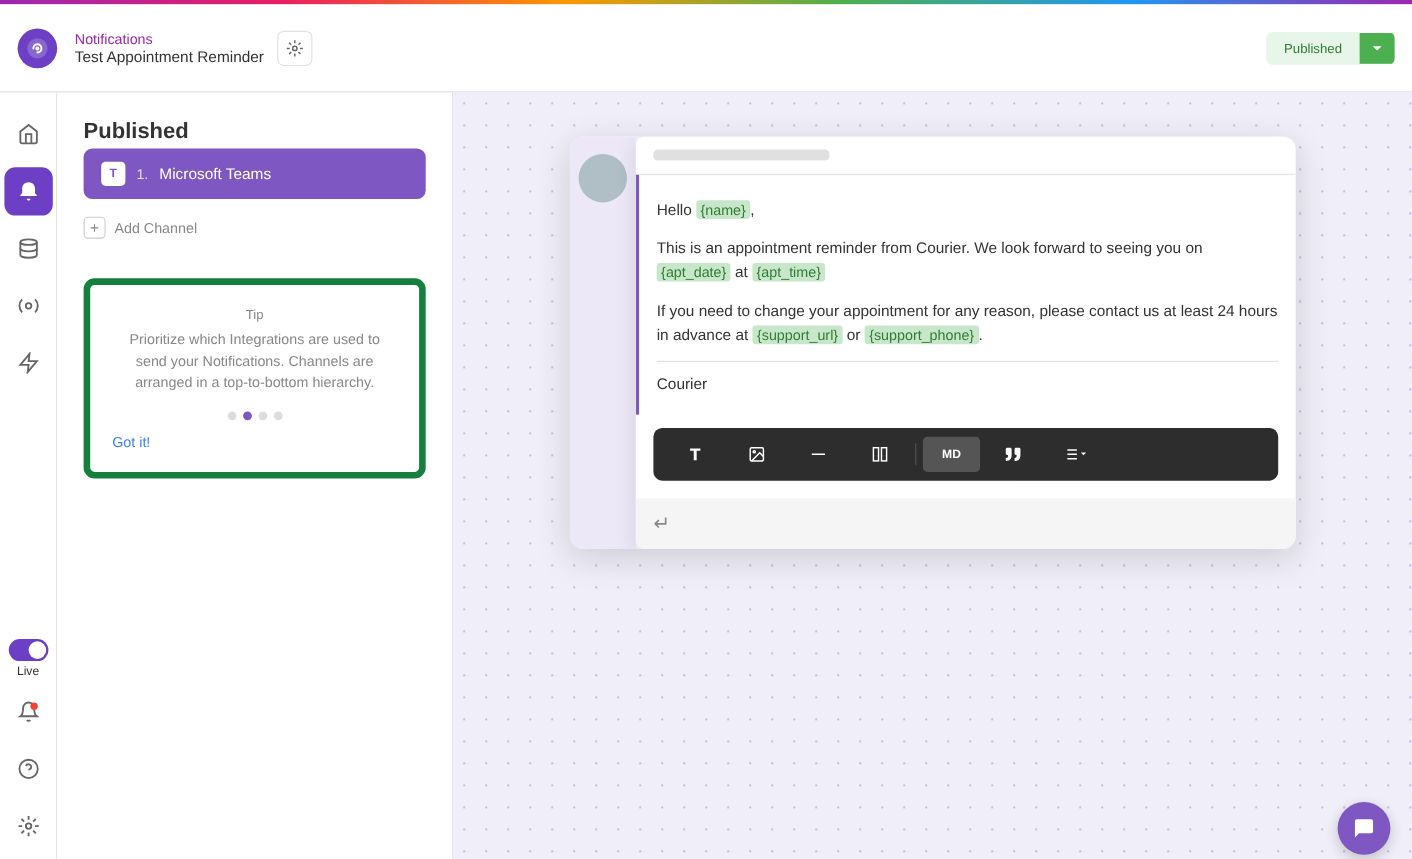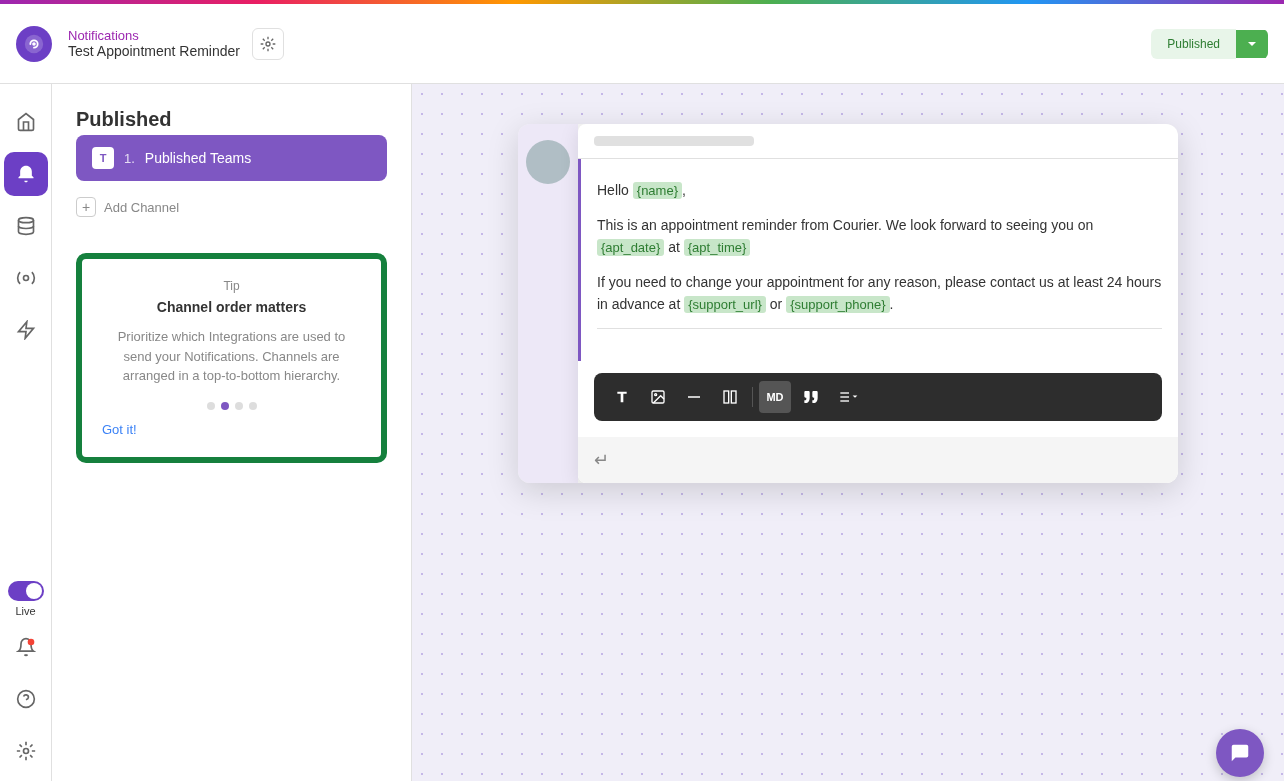--- a/index.html
+++ b/index.html
@@ -266,21 +266,21 @@
     .chat-toolbar {
       display: flex;
       align-items: center;
       gap: 4px;
       background: #2d2d2d;
       padding: 8px 12px;
       border-radius: 8px;
       margin: 12px 16px 16px;
     }
     .toolbar-icon {
-      width: 32px;
+      width: 52px;
       height: 32px;
       display: flex;
       align-items: center;
       justify-content: center;
       color: #fff;
       font-size: 14px;
       cursor: pointer;
       border-radius: 4px;
     }
     .toolbar-divider-v { width: 1px; height: 20px; background: #555; margin: 0 2px; }
@@ -433,31 +433,30 @@
       </div>
     </div>
   </div>
 
   <div class="content-left">
     <h2 class="channels-title">Published</h2>
 
     <button class="channel-btn">
       <div class="ms-teams-icon">T</div>
       <span class="channel-num">1.</span>
-      <span>Published Teams</span>
+      <span>Microsoft Teams</span>
     </button>
 
     <div class="add-channel">
       <div class="add-channel-plus">+</div>
       <span>Add Channel</span>
     </div>
 
     <div class="tip-card">
       <p class="tip-label">Tip</p>
-      <p class="tip-title">Channel order matters</p>
       <p class="tip-body">Prioritize which Integrations are used to send your Notifications. Channels are arranged in a top-to-bottom hierarchy.</p>
       <div class="tip-dots">
         <div class="tip-dot"></div>
         <div class="tip-dot active"></div>
         <div class="tip-dot"></div>
         <div class="tip-dot"></div>
       </div>
       <p class="got-it">Got it!</p>
     </div>
   </div>
@@ -481,20 +480,21 @@
             <p class="chat-text">
               <span>Hello </span><span class="var-tag">{name}</span>,
             </p>
             <p class="chat-text">
               <span>This is an appointment reminder from Courier. We look forward to seeing you on </span><span class="var-tag">{apt_date}</span><span> at </span><span class="var-tag">{apt_time}</span>
             </p>
             <p class="chat-text">
               <span>If you need to change your appointment for any reason, please contact us at least 24 hours in advance at </span><span class="var-tag">{support_url}</span><span> or </span><span class="var-tag">{support_phone}</span><span>.</span>
             </p>
             <div class="chat-divider"></div>
+            <p class="chat-signature">Courier</p>
           </div>
 
           <div class="chat-toolbar">
             <div class="toolbar-icon" title="Text">
               <svg width="16" height="16" viewBox="0 0 24 24" fill="white">
                   <path d="M5 4h14v3h-5v13h-4V7H5V4z"></path>
                 </svg>
             </div>
             <div class="toolbar-icon" title="Image">
               <svg width="16" height="16" viewBox="0 0 24 24" fill="none" stroke="white" stroke-width="2">

